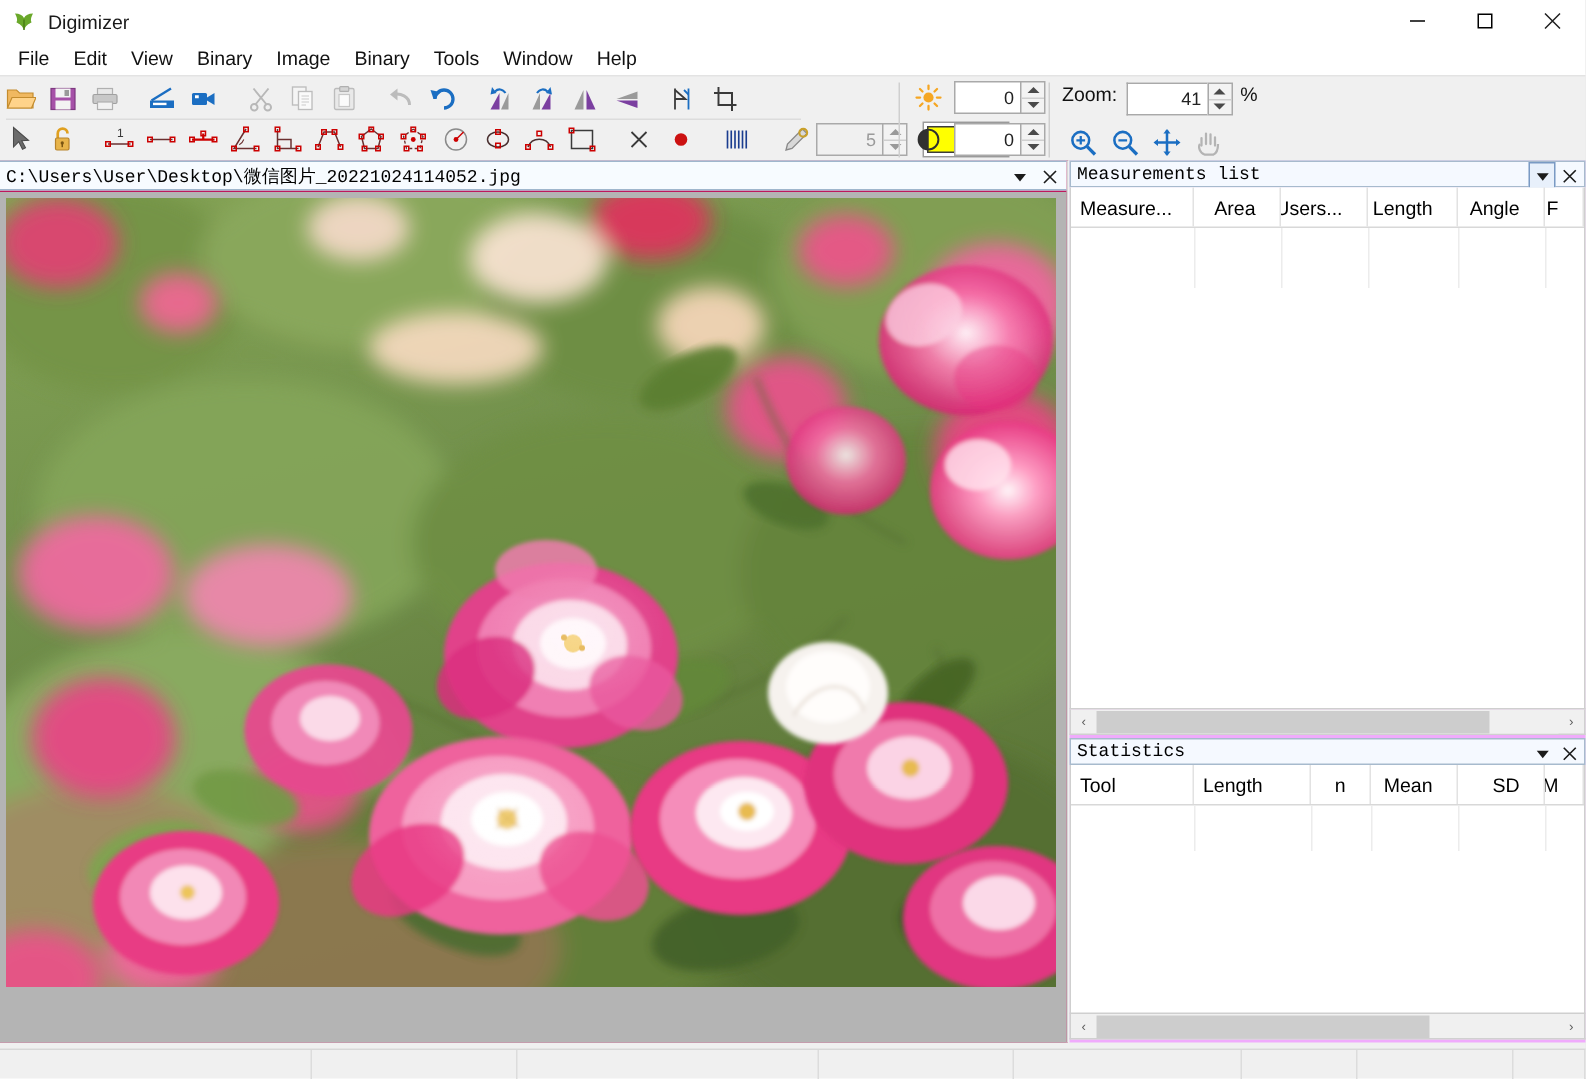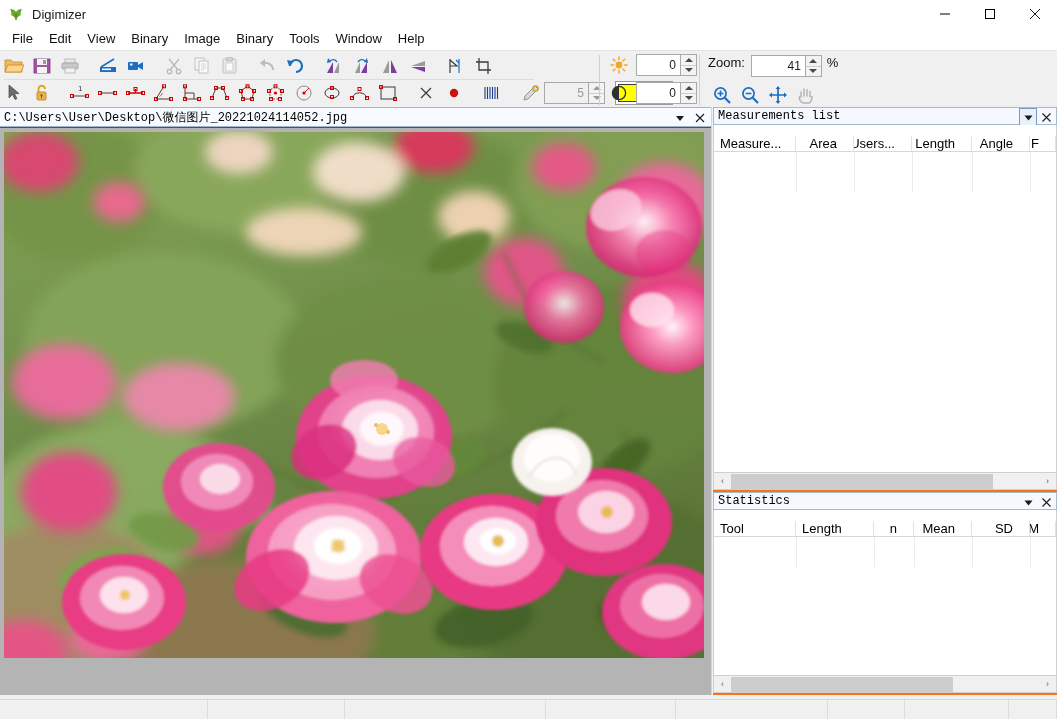--- a/index.html
+++ b/index.html
@@ -138,21 +138,21 @@
     width: 711px; height: 567px; background: #b4b4b4;
     padding: 4px 0 0 4px;
   }
   .photo {
     width: 700px; height: 526px; position: relative; overflow: hidden;
     background: #6f8b4a;
   }
 
   
   .dock {
-    position: absolute; background: #f97316;
+    position: absolute; background: #f0abfc;
   }
   .dock-header {
     height: 18px; background: #f5f9ff;
     border: 1px solid #a7bacd;
     display: flex; align-items: center; position: relative;
   }
   .dock-title {
     font-family: "Liberation Mono", monospace;
     font-size: 12px; color: #000; padding-left: 4px;
   }
@@ -160,21 +160,20 @@
     position: absolute; right: 1px; top: 0; height: 18px;
     display: flex; align-items: center;
   }
   .dock-body {
     border: 1px solid #cfcfcf; border-top: none;
     background: #fff; position: relative;
   }
   .colhdr {
     height: 27px; display: flex; background: #fff;
     border-bottom: 1px solid #d8d8d8;
-    align-items: flex-end;
   }
   .colcell {
     border-right: 1px solid #e2e2e2; display: flex;
     align-items: center; justify-content: flex-end;
     font-size: 13px; color: #000; padding-right: 16px;
     overflow: hidden; white-space: nowrap; flex: 0 0 auto;
   }
   .colcell.first { justify-content: flex-start; padding-left: 6px; padding-right: 0; }
   .gridrows { position: absolute; left: 0; right: 0; }
   .gridcol {

